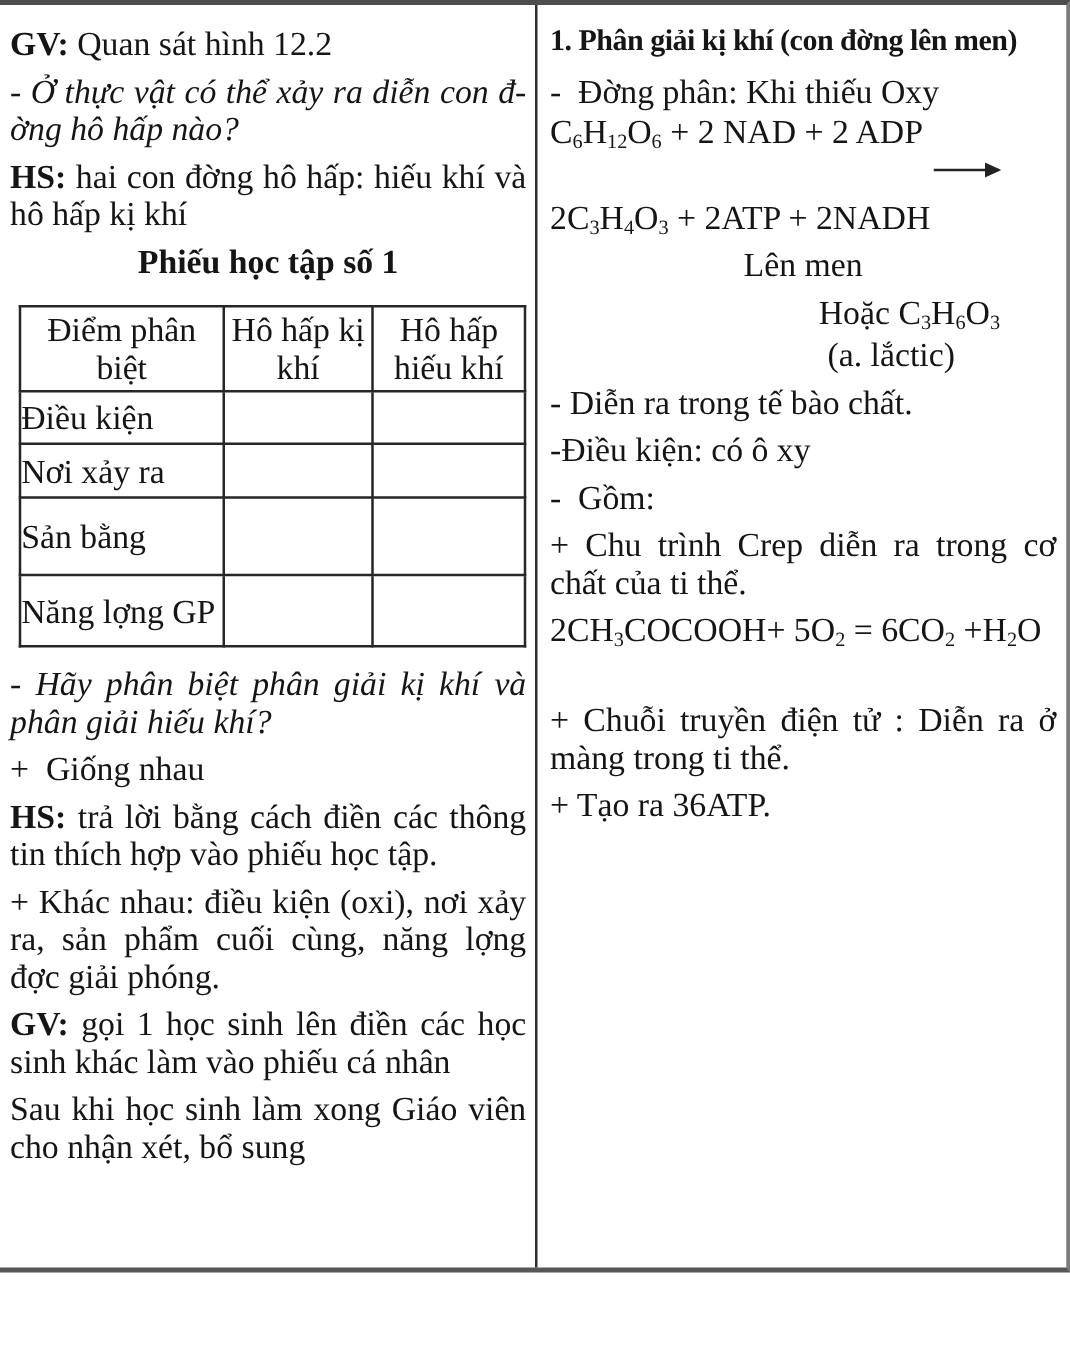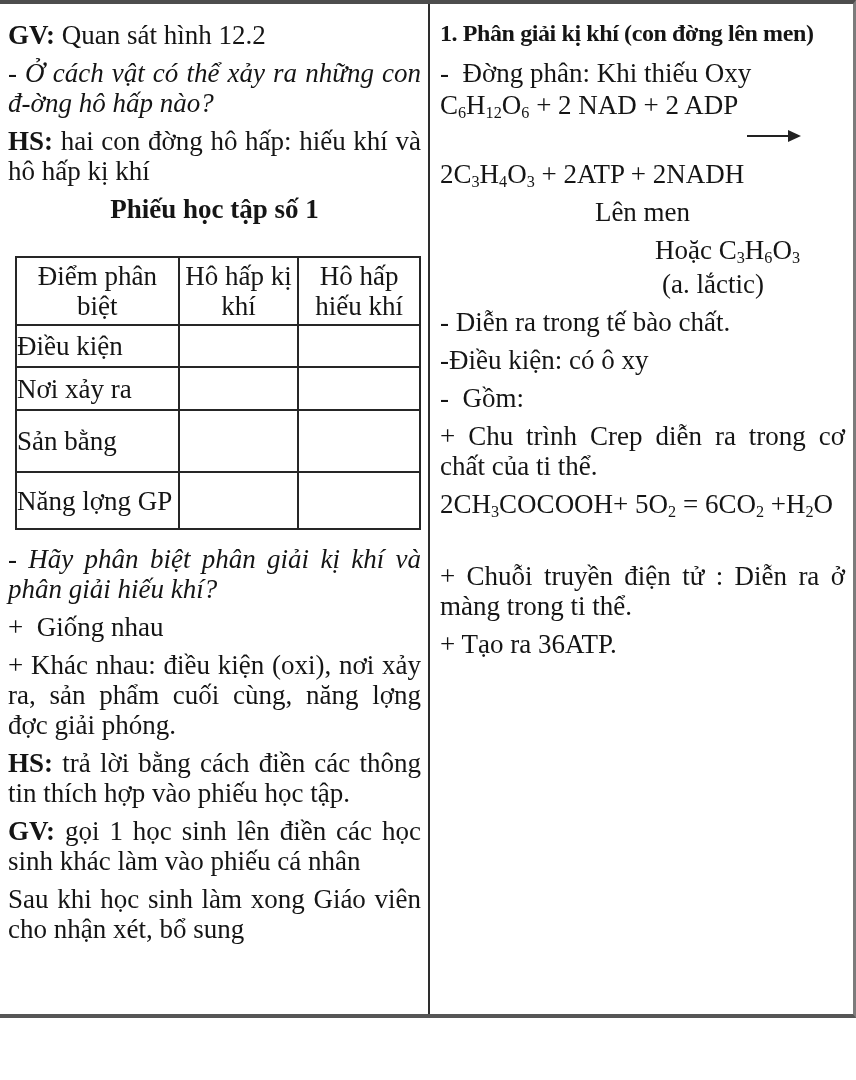--- a/index.html
+++ b/index.html
@@ -15,21 +15,21 @@
     border-right:3px solid #7c7c7c;
   }
   .col{box-sizing:border-box;overflow:hidden;}
   .col-left{width:430px;border-right:2px solid #2e2e2e;padding:16px 7px 0 8px;}
   .col-right{flex:1;padding:14px 8px 0 10px;}
   p{margin:0 0 8px 0;}
   .justify{text-align:justify;}
   .italic{font-style:italic;}
   .pre{white-space:pre-wrap;}
   .tag{font-weight:bold;}
-  .sheet-title{font-weight:bold;text-align:center;margin:6px 0 32px 0;}
+  .sheet-title{font-weight:bold;text-align:center;margin:6px 0 20px 0;}
   .sheet-table{border-collapse:collapse;table-layout:fixed;margin:0 0 14px 7px;}
   .sheet-table th,.sheet-table td{border:2px solid #262626;font-weight:normal;padding:0;}
   .sheet-table th{text-align:center;vertical-align:middle;height:62px;padding:2px 4px;}
   .label-cell{padding-left:10px;white-space:nowrap;vertical-align:middle;}
   .r1 td{height:40px;}
   .r2 td{height:41px;}
   .r3 td{height:60px;}
   .r4 td{height:55px;}
   .rc-h1{font-weight:bold;font-size:24px;letter-spacing:-0.4px;white-space:nowrap;margin:0 0 10px 0;}
   .rc-h2{font-weight:bold;margin:70px 0 10px 0;}
@@ -48,21 +48,21 @@
 </style>
 </head>
 <body>
 
 <div class="doc">
 
   <div class="col col-left">
 
     <p class="justify"><span class="tag">GV:</span><span> Quan sát hình 12.2</span></p>
 
-    <p class="justify italic">- Ở cách vật có thể xảy ra những con đ-ờng hô hấp nào?</p>
+    <p class="justify italic">- Ở thực vật có thể xảy ra diễn con đ-ờng hô hấp nào?</p>
 
     <p class="justify"><span class="tag">HS:</span><span> hai con đờng hô hấp: hiếu khí và hô hấp kị khí</span></p>
 
 
     <p class="sheet-title">Phiếu học tập số 1</p>
 
     <table class="sheet-table">
       <colgroup>
           <col style="width:163px">
           <col style="width:123px">
@@ -94,23 +94,23 @@
         <td></td>
         <td></td>
       </tr>
     </tbody>
       </table>
 
     <p class="justify italic">- Hãy phân biệt phân giải kị khí và phân giải hiếu khí?</p>
 
     <p class="pre">+  Giống nhau</p>
 
+    <p class="justify"><span class="tag">HS:</span><span> trả lời bằng cách điền các thông tin thích hợp vào phiếu học tập.</span></p>
+
     <p class="justify">+ Khác nhau: điều kiện (oxi), nơi xảy ra, sản phẩm cuối cùng, năng lợng đợc giải phóng.</p>
-
-    <p class="justify"><span class="tag">HS:</span><span> trả lời bằng cách điền các thông tin thích hợp vào phiếu học tập.</span></p>
 
     <p class="justify"><span class="tag">GV:</span><span> gọi 1 học sinh lên điền các học sinh khác làm vào phiếu cá nhân</span></p>
 
     <p class="justify">Sau khi học sinh làm xong Giáo viên cho nhận xét, bổ sung</p>
   </div>
 
   <div class="col col-right">
 
     <p class="rc-h1">1. Phân giải kị khí (con đờng lên men)</p>
 

